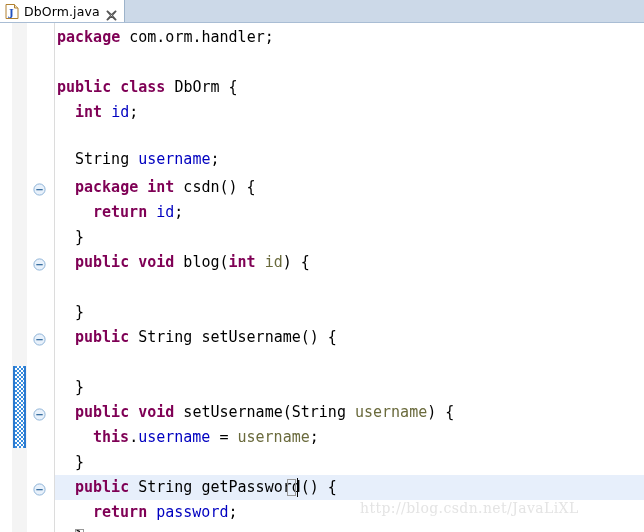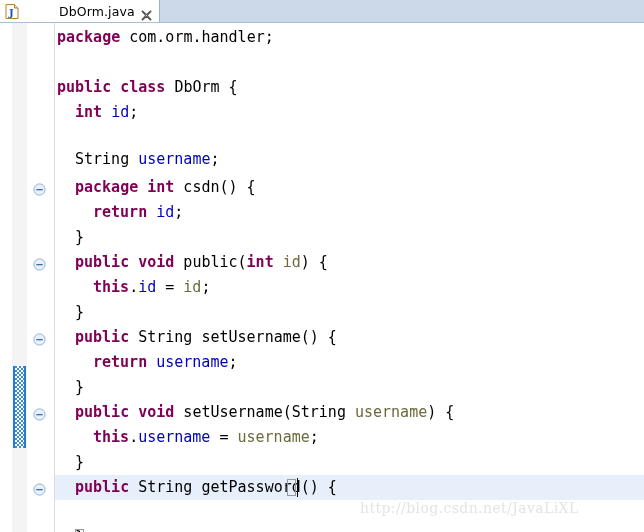--- a/index.html
+++ b/index.html
@@ -43,21 +43,20 @@
     align-items: center;
     gap: 5px;
     box-sizing: border-box;
   }
   .tab-label {
     font-family: "DejaVu Sans", sans-serif;
     font-size: 12.5px;
     color: #000000;
     white-space: nowrap;
     letter-spacing: 0.1px;
-    margin-left: 35px;
   }
   .java-icon {
     width: 14px; height: 15px;
     position: relative;
     flex: 0 0 auto;
   }
   .tab-close {
     width: 11px; height: 11px;
     flex: 0 0 auto;
     margin-left: 1px;
@@ -214,31 +213,30 @@
 
     <div class="code-area" id="code-area">
         <div class="code-line" style="top: 2px; left: 2px;"><span class="kw">package</span><span class="pln"> com.orm.handler;</span></div>
         <div class="code-line" style="top: 27px; left: 2px;"></div>
         <div class="code-line" style="top: 52px; left: 2px; text-align: center;"><span class="kw">public class</span><span class="pln"> DbOrm {</span></div>
         <div class="code-line" style="top: 77px; left: 20px;"><span class="kw">int</span><span class="pln"> </span><span class="fld">id</span><span class="pln">;</span></div>
         <div class="code-line" style="top: 102px; left: 20px; margin-top: 22px;"><span class="pln">String </span><span class="fld">username</span><span class="pln">;</span></div>
         <div class="code-line" style="top: 152px; left: 20px;"><span class="kw">package int</span><span class="pln"> csdn() {</span></div>
         <div class="code-line" style="top: 177px; left: 38px;"><span class="kw">return</span><span class="pln"> </span><span class="fld">id</span><span class="pln">;</span></div>
         <div class="code-line" style="top: 202px; left: 20px;"><span class="pln">}</span></div>
-        <div class="code-line" style="top: 227px; left: 20px;"><span class="kw">public void</span><span class="pln"> public(</span><span class="kw">int</span><span class="pln"> </span><span class="prm">id</span><span class="pln">) {</span></div>
-        <div class="code-line" style="top: 252px; left: 38px;"><span class="kw">this</span><span class="pln">.</span><span class="fld">id</span><span class="pln"> = </span><span class="prm">id</span><span class="pln">;</span></div>
+        <div class="code-line" style="top: 227px; left: 20px;"><span class="kw">public void</span><span class="pln"> blog(</span><span class="kw">int</span><span class="pln"> </span><span class="prm">id</span><span class="pln">) {</span></div>
         <div class="code-line" style="top: 277px; left: 20px;"><span class="pln">}</span></div>
         <div class="code-line" style="top: 302px; left: 20px;"><span class="kw">public</span><span class="pln"> String setUsername() {</span></div>
-        <div class="code-line" style="top: 327px; left: 38px;"><span class="kw">return</span><span class="pln"> </span><span class="fld">username</span><span class="pln">;</span></div>
         <div class="code-line" style="top: 352px; left: 20px;"><span class="pln">}</span></div>
         <div class="code-line" style="top: 377px; left: 20px;"><span class="kw">public void</span><span class="pln"> setUsername(String </span><span class="prm">username</span><span class="pln">) {</span></div>
         <div class="code-line" style="top: 402px; left: 38px;"><span class="kw">this</span><span class="pln">.</span><span class="fld">username</span><span class="pln"> = </span><span class="prm">username</span><span class="pln">;</span></div>
         <div class="code-line" style="top: 427px; left: 20px;"><span class="pln">}</span></div>
         <div class="line-hl" style="top: 452px;"></div>
         <div class="code-line" style="top: 452px; left: 20px;"><span class="kw">public</span><span class="pln"> String getPassword() {</span></div>
+        <div class="code-line" style="top: 477px; left: 38px;"><span class="kw">return</span><span class="pln"> </span><span class="fld">password</span><span class="pln">;</span></div>
         <div class="code-line" style="top: 502px; left: 20px;"><span class="pln">}</span></div>
         <div class="bracket-box" style="left: 232px; top: 456px; width: 9px; height: 17px;"></div>
         <div class="caret" style="left: 242px; top: 455px; height: 19px;"></div>
         <div class="bracket-box" style="left: 20px; top: 506px; width: 9px; height: 17px;"></div>
       </div>
 
     <div class="watermark" style="left:348px; top:477px;">http://blog.csdn.net/JavaLiXL</div>
   </div>
 
 </div>

